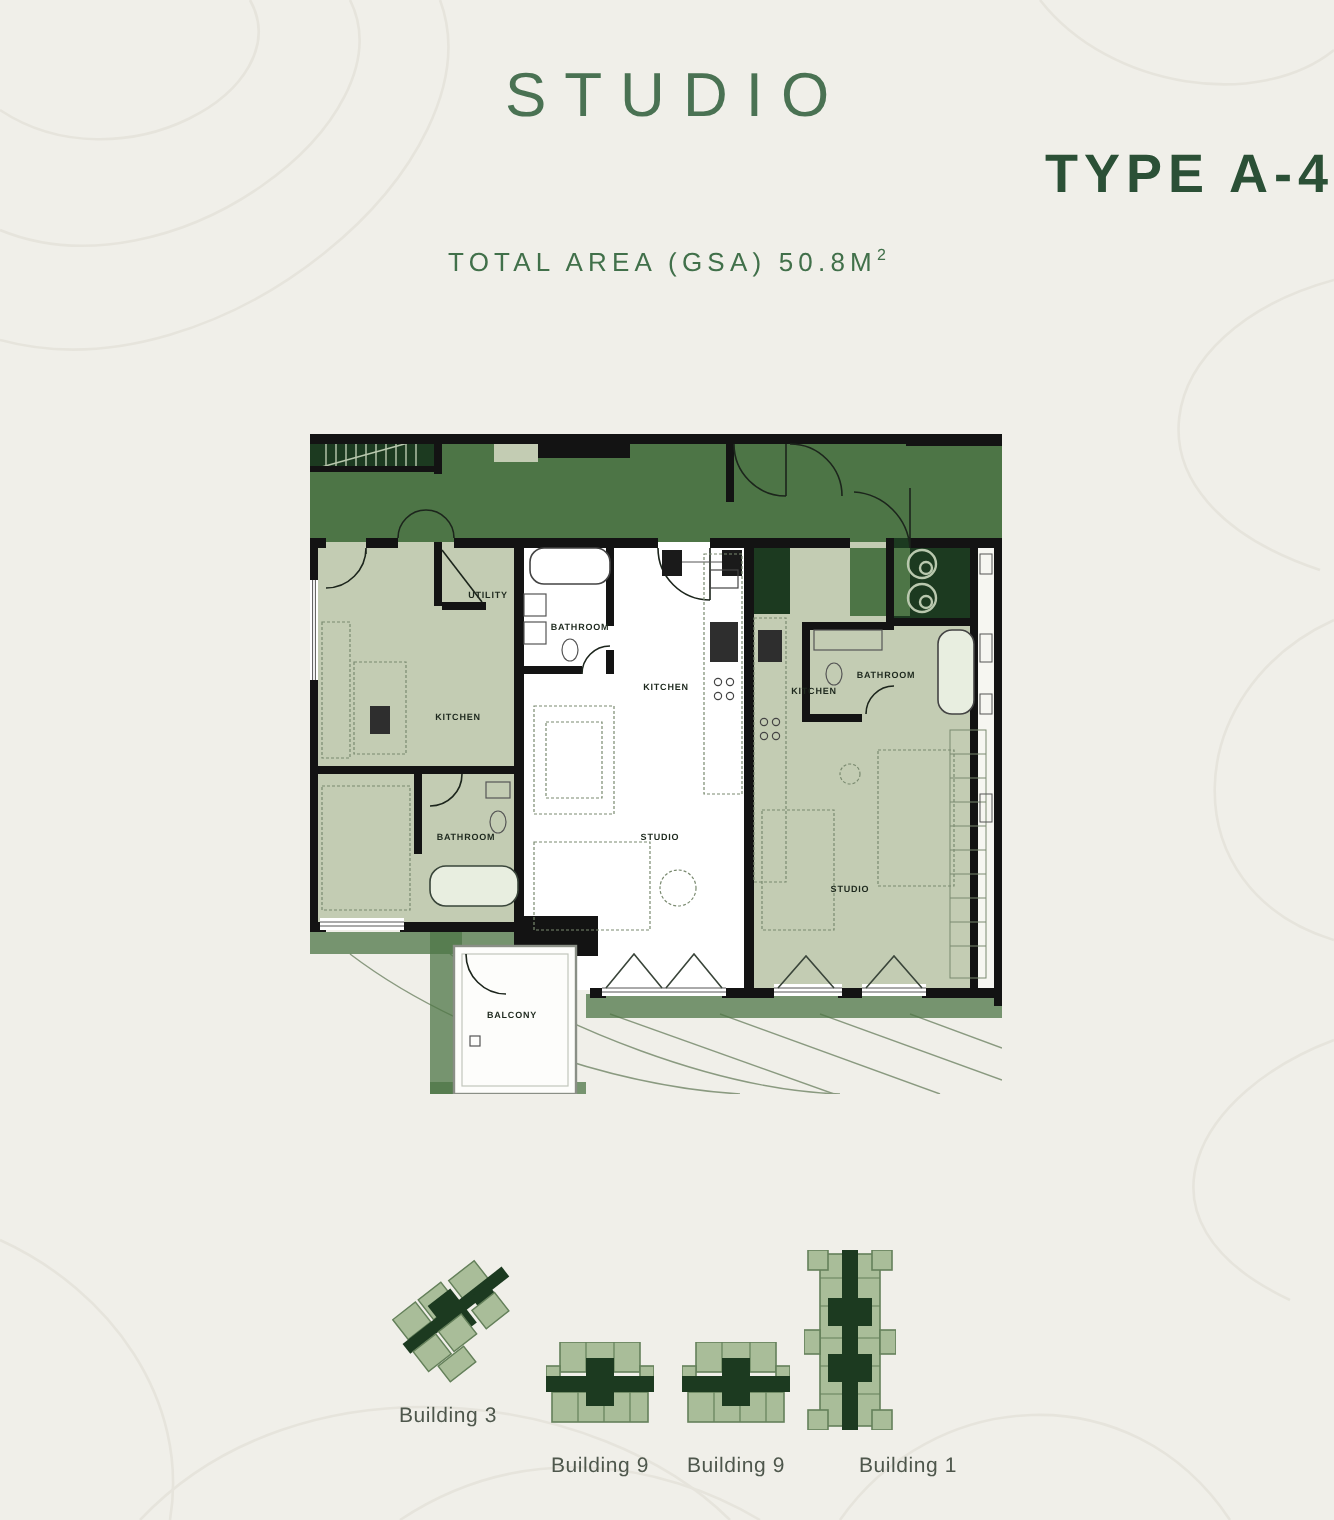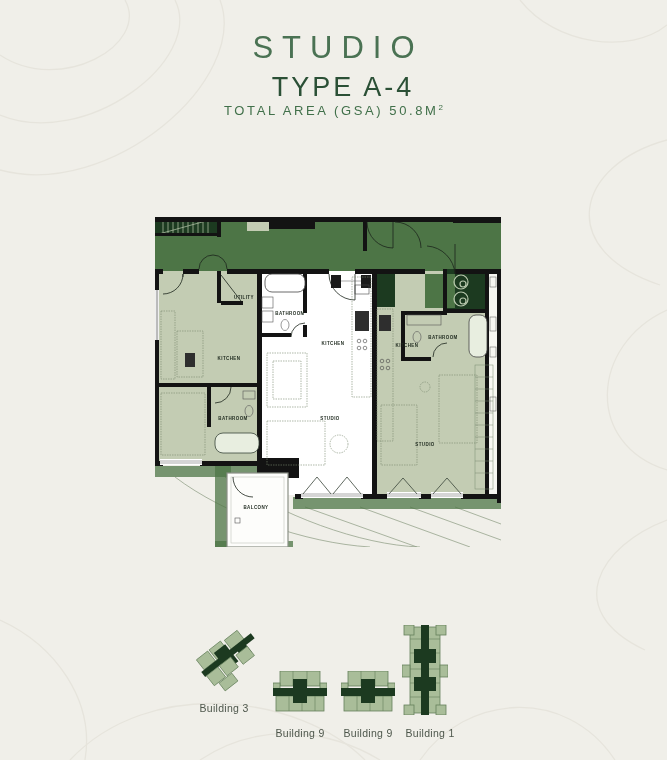--- a/index.html
+++ b/index.html
@@ -8,25 +8,25 @@
     background:#f0efe9;
     font-family:"Liberation Sans", sans-serif;
   }
   .contours{position:absolute;left:0;top:0;z-index:0;}
   .header{position:absolute;top:30px;left:0;width:667px;text-align:center;z-index:2;}
   .title{
     font-size:31px;font-weight:400;letter-spacing:9px;color:#4a7253;
     margin:0;padding-left:9px;
   }
   .subtitle{
-    font-size:27px;font-weight:400;letter-spacing:3px;color:#2b5036;
-    margin:6px 0 0 0;padding-left:19px;
+    font-size:27px;font-weight:700;letter-spacing:3px;color:#2b5036;
+    margin:6px 0 0 0;padding-left:19px;text-align:right;
   }
   .area{
-    margin-top:0;font-size:13px;letter-spacing:2.6px;color:#41704a;font-weight:500;
+    margin-top:20px;font-size:13px;letter-spacing:2.6px;color:#41704a;font-weight:500;
   }
   .area sup{font-size:8px;letter-spacing:0;}
   .floorplan{position:absolute;left:155px;top:215px;z-index:1;}
   .room-label{
     font-family:"Liberation Sans",sans-serif;font-size:4.5px;font-weight:700;
     fill:#1e291e;letter-spacing:.4px;
   }
   .fill-corridor{fill:#4d7546}
   .fill-unit{fill:#c3ccb3}
   .fill-core{fill:#1c3a20}
@@ -325,13 +325,13 @@
   <rect class="bw" x="38" y="40" width="8" height="12"></rect>
   <path class="bl" d="M8,14 H38 M8,28 H38 M8,44 H38 M8,58 H38 M8,72 H38"></path>
   <rect class="bc" x="19" y="0" width="8" height="90"></rect>
   <rect class="bc" x="12" y="24" width="22" height="14"></rect>
   <rect class="bc" x="12" y="52" width="22" height="14"></rect>
 </svg>
 
 <div class="site-label" style="left:224px;top:702px">Building 3</div>
 <div class="site-label" style="left:300px;top:727px">Building 9</div>
 <div class="site-label" style="left:368px;top:727px">Building 9</div>
-<div class="site-label" style="left:430px;top:727px">Building 1</div>
+<div class="site-label" style="left:454px;top:727px">Building 1</div>
 
 </body></html>

